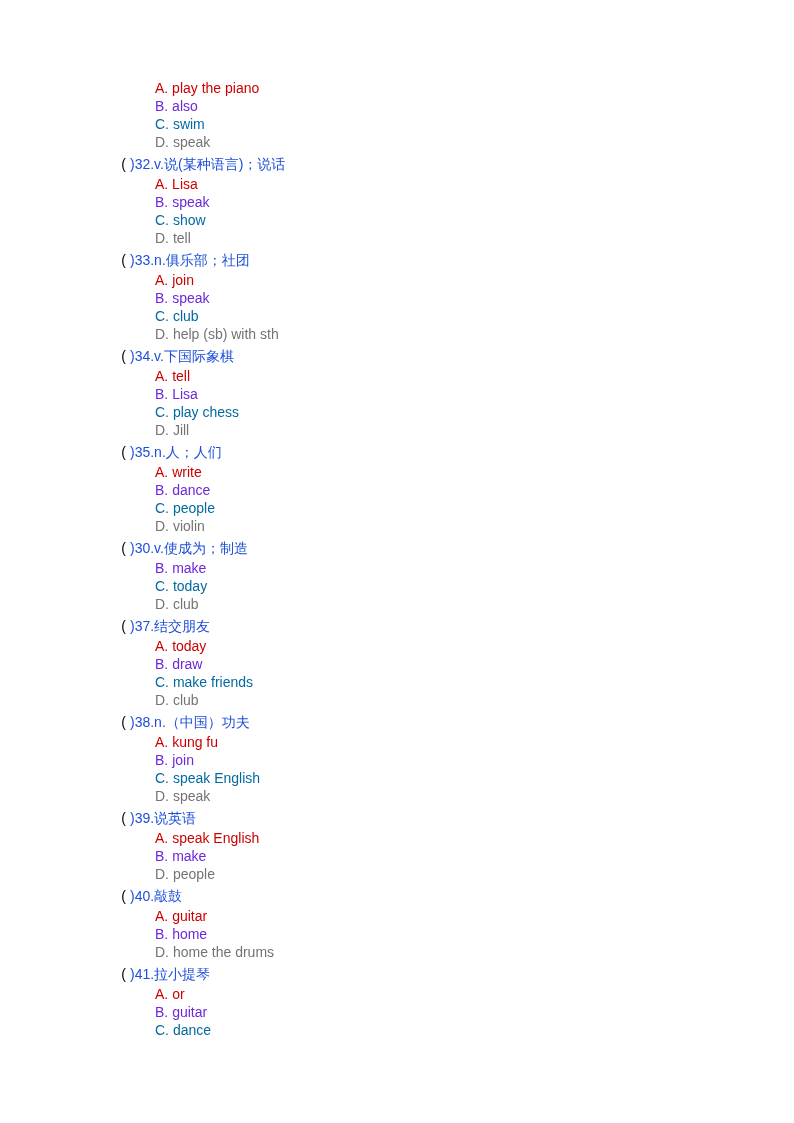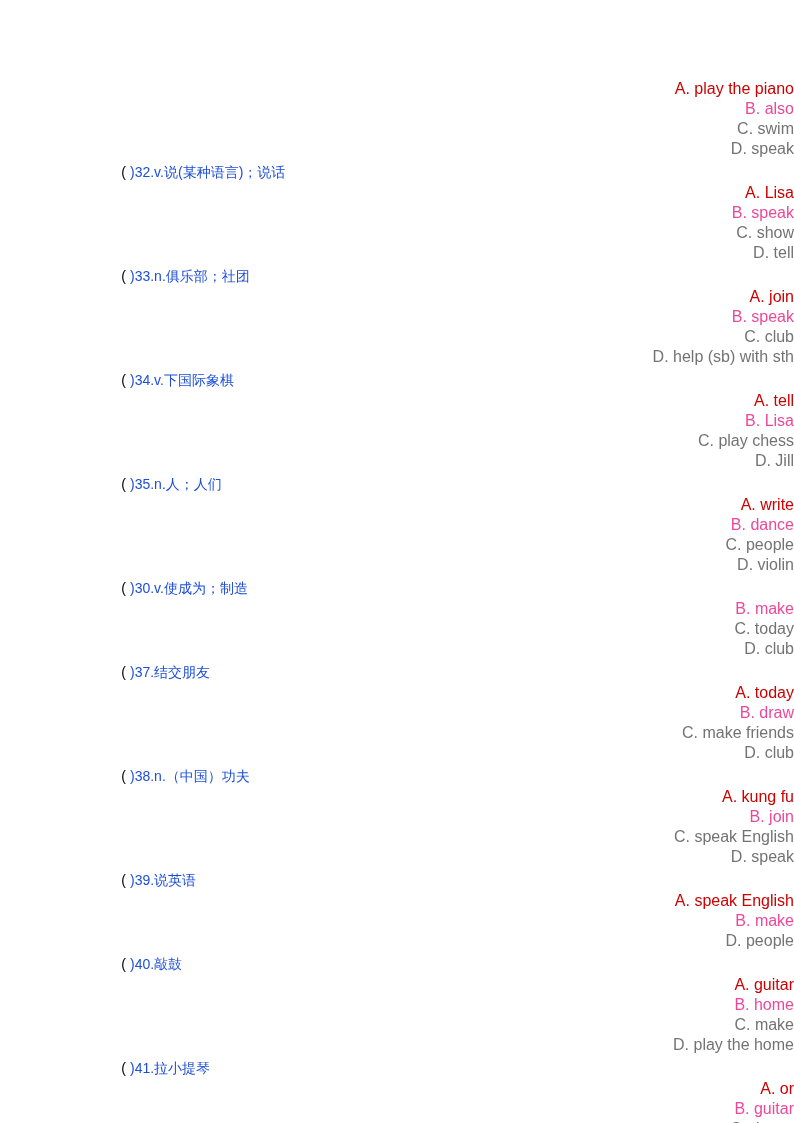--- a/index.html
+++ b/index.html
@@ -29,26 +29,25 @@
     .question-text {
       color: #1d4ed8;
       font-size: 14px;
     }
     .options {
       margin-left: 155px;
       margin-bottom: 6px;
     }
     .option {
       margin-bottom: 2px;
-      font-size: 16px;
-      text-align: right;
+      font-size: 14px;
     }
     .option-a { color: #cc0000; }
-    .option-b { color: #ec4899; }
-    .option-c { color: #737373; }
+    .option-b { color: #6d28d9; }
+    .option-c { color: #0369a1; }
     .option-d { color: #737373; }
     .q-label {
       display: inline-block;
       width: 130px;
       text-align: right;
       padding-right: 4px;
     }
   </style>
 </head>
 <body>
@@ -167,22 +166,21 @@
   </div>
 
   <div class="question-block">
     <div class="question-line">
       <span class="q-label">(</span>
       <span class="question-text">)40.敲鼓</span>
     </div>
     <div class="options">
       <div class="option option-a">A. <span>guitar</span></div>
       <div class="option option-b">B. <span>home</span></div>
-      <div class="option option-c">C. <span>make</span></div>
-      <div class="option option-d">D. <span>play the home</span></div>
+      <div class="option option-d">D. <span>home the drums</span></div>
     </div>
   </div>
 
   <div class="question-block">
     <div class="question-line">
       <span class="q-label">(</span>
       <span class="question-text">)41.拉小提琴</span>
     </div>
     <div class="options">
       <div class="option option-a">A. <span>or</span></div>

